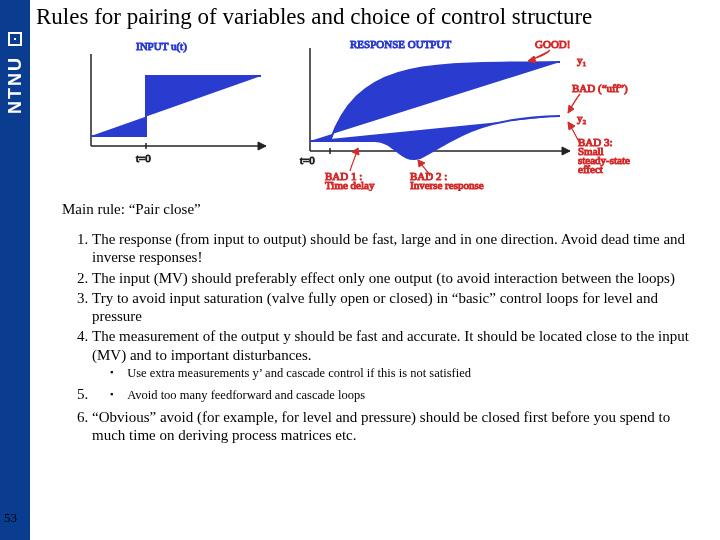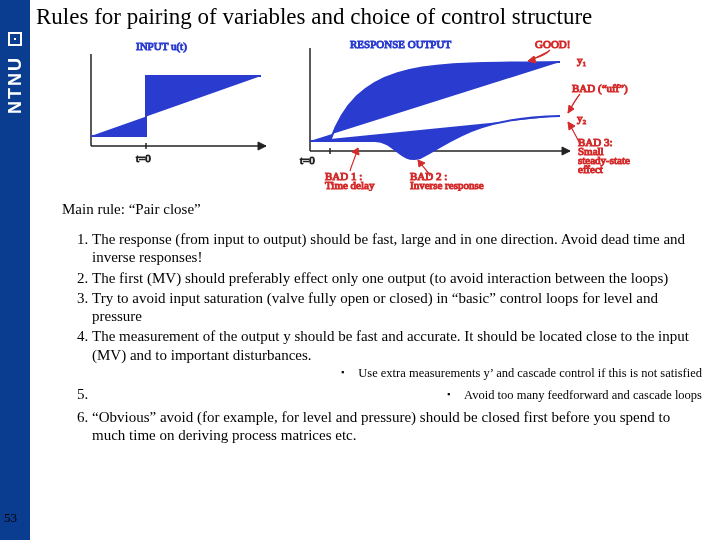--- a/index.html
+++ b/index.html
@@ -79,21 +79,20 @@
   ol.rules {
     list-style: decimal;
     margin: 12px 10px 0 56px;
     font-size: 15px;
     line-height: 1.22;
   }
   ol.rules > li { margin-bottom: 2px; }
   ul.sub {
     list-style: none;
     margin: 2px 0 4px 18px;
-    text-align: right;
   }
   ul.sub li::before {
     content: "▪";
     font-size: 9px;
     margin-right: 14px;
     vertical-align: 2px;
   }
   ul.sub li {
     font-size: 12.5px;
   }
@@ -186,21 +185,21 @@
           <tspan x="298" dy="9">effect</tspan>
         </text>
       </svg>
     </div>
   </div>
 
   <div class="main-rule">Main rule: “Pair close”</div>
 
   <ol class="rules">
     <li>The response (from input to output) should be fast, large and in one direction. Avoid dead time and inverse responses!</li>
-    <li>The first (MV) should preferably effect only one output (to avoid interaction between the loops)</li>
+    <li>The input (MV) should preferably effect only one output (to avoid interaction between the loops)</li>
     <li>Try to avoid input saturation (valve fully open or closed) in “basic” control loops for level and pressure</li>
     <li>
       <span>The measurement of the output y should be fast and accurate. It should be located close to the input (MV) and to important disturbances.</span>
       <ul class="sub">
         <li>Use extra measurements y’ and cascade control if this is not satisfied</li>
       </ul>
     </li>
     <li>
       <ul class="sub">
         <li>Avoid too many feedforward and cascade loops</li>

